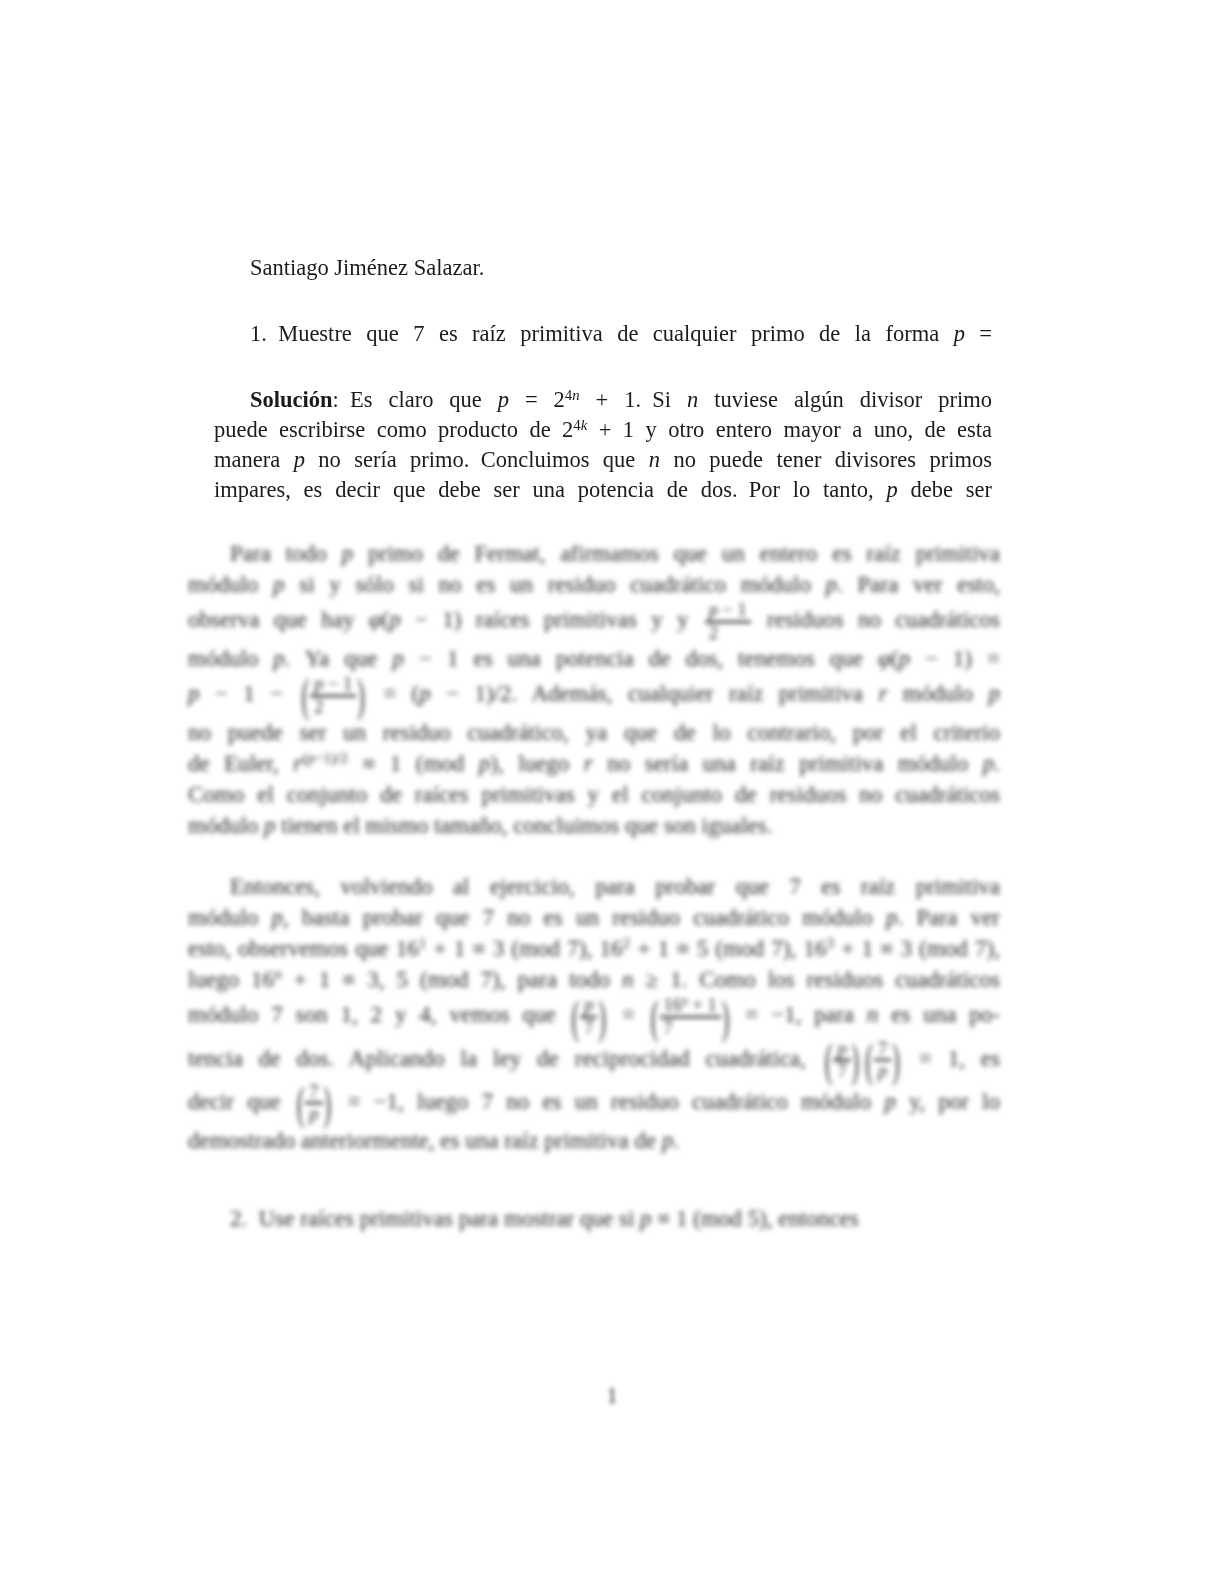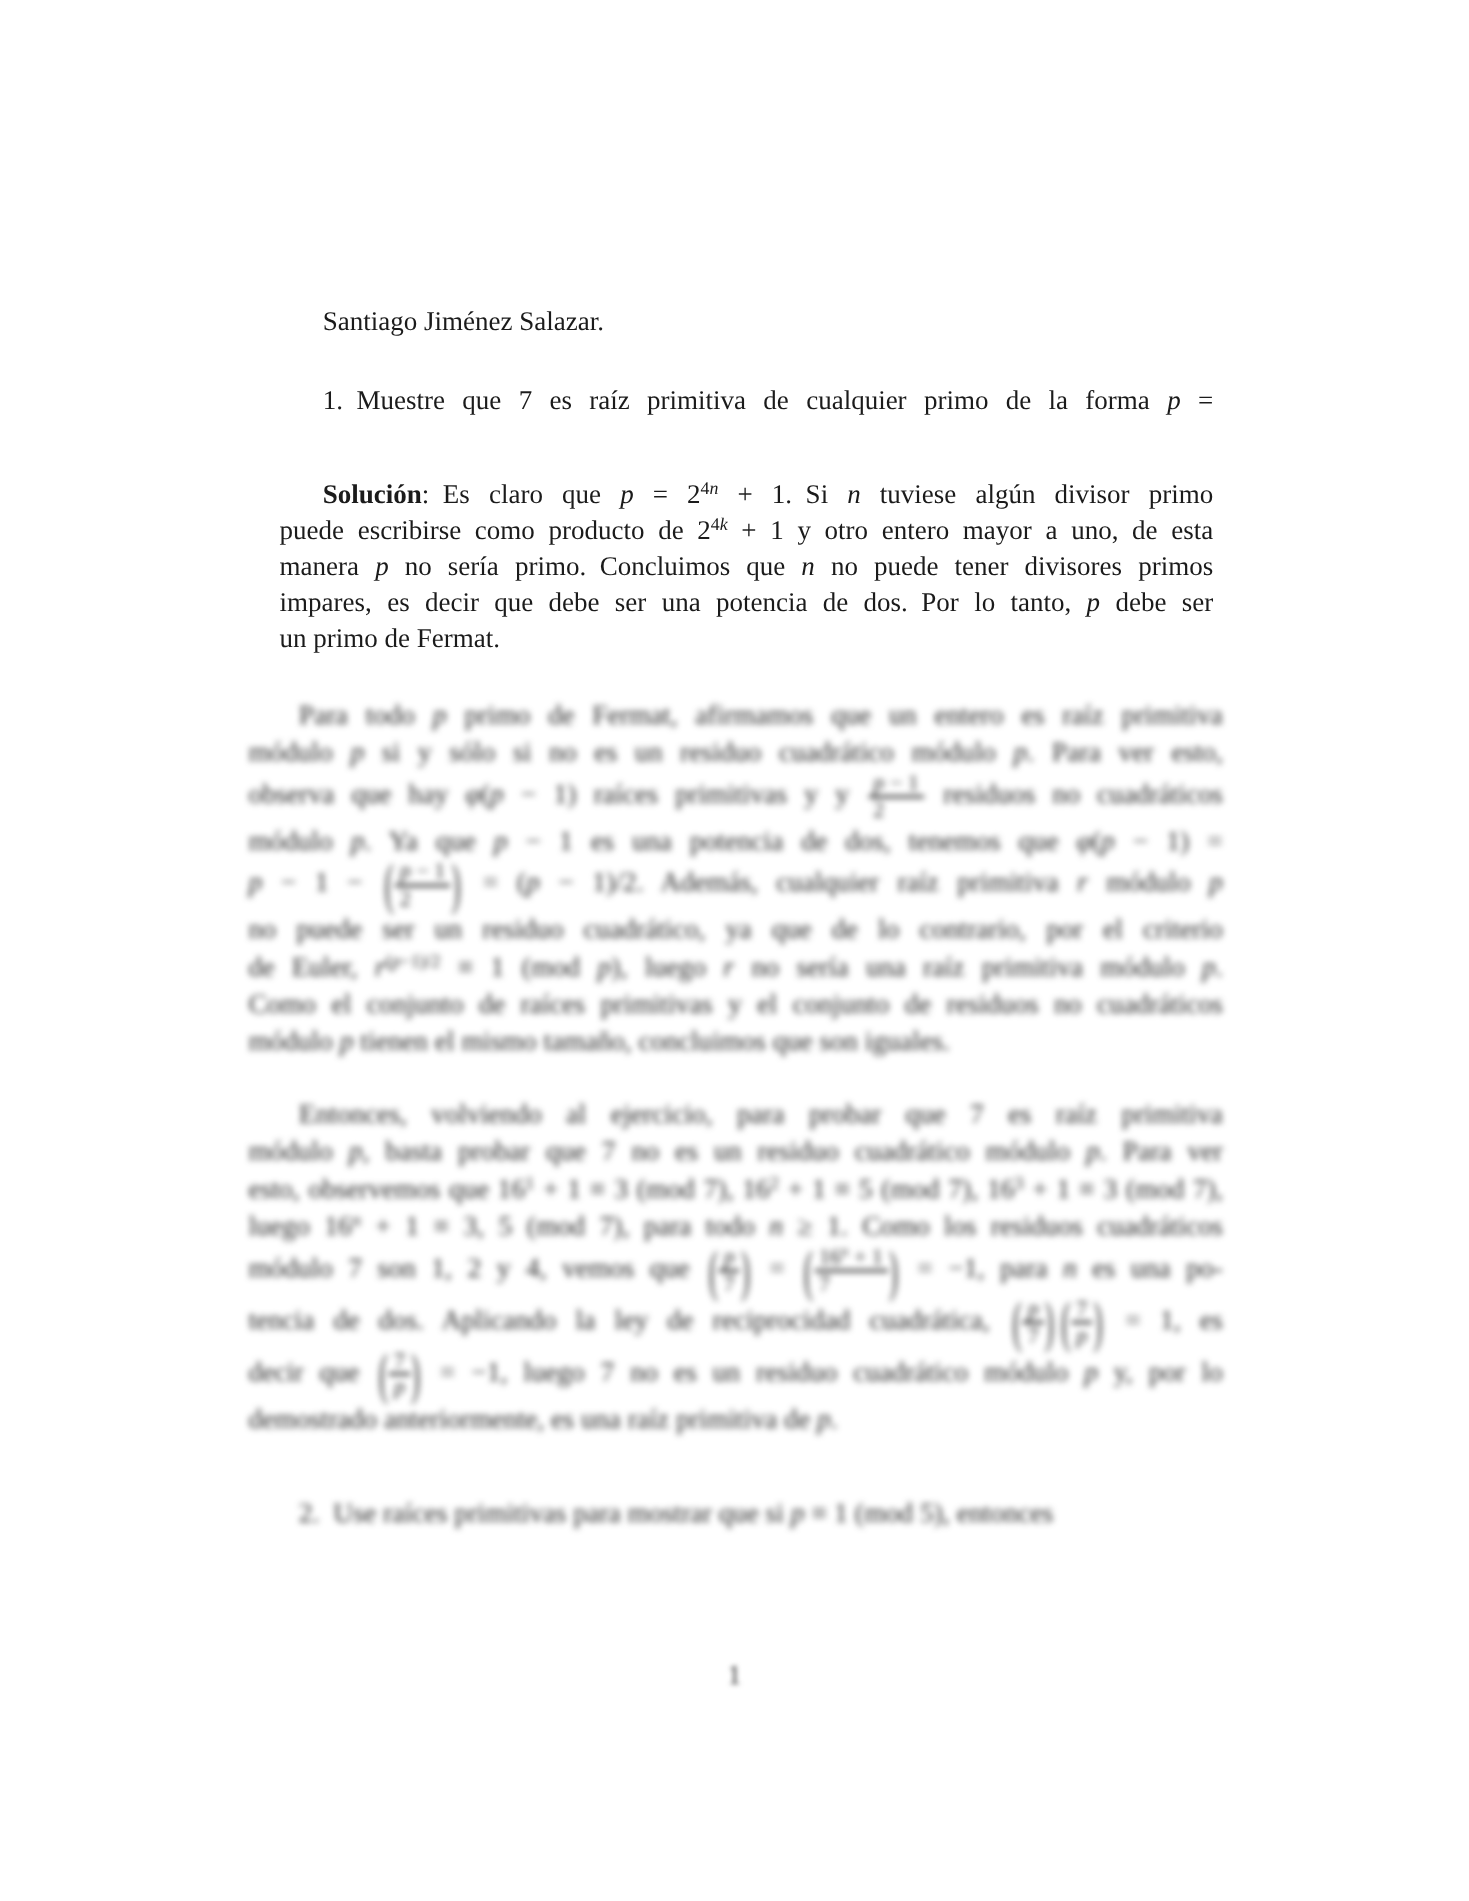--- a/index.html
+++ b/index.html
@@ -5,38 +5,38 @@
   html,body{margin:0;padding:0;background:#e8e8e8;}
   .page{
     position:relative;
     width:1224px;height:1584px;
     background:#ffffff;
     overflow:hidden;
     font-family:"Liberation Serif","DejaVu Serif",serif;
     color:#1b1b1b;
   }
   .text-column{
-    position:absolute;left:233px;top:253px;width:778px;
+    position:absolute;left:214px;top:253px;width:778px;
   }
   .para{font-size:22.5px;line-height:30px;}
   .para .line{text-align:justify;}
   .para .line.jl{text-align-last:justify;}
   .para .line.first{text-indent:36px;}
   
   .para.blurred{
     margin-left:-26px;width:812px;
     font-size:23px;line-height:31px;
     filter:blur(2.7px);
     color:#2a2a2a;
   }
   .para.blurred .line.first{text-indent:42px;}
   
   .p-author-line{margin-top:0;}
   .p-problem-1-statement{margin-top:36px;}
-  .p-solution-paragraph{margin-top:48px;}
+  .p-solution-paragraph{margin-top:36px;}
   .p-fermat-primes-lemma{margin-top:33px;}
   .p-exercise-argument{margin-top:30px;}
   .p-problem-2-statement{margin-top:47px;}
   
   .mi{font-style:italic;}
   .mb{font-weight:bold;}
   sup.msup{font-size:0.66em;line-height:0;vertical-align:0.5em;}
   .mfrac-group{display:inline-flex;align-items:center;vertical-align:middle;margin:0 2px;}
   .mdelim{display:inline-block;transform:scaleY(2.05);padding:0 1px;}
   .mfrac{display:inline-flex;flex-direction:column;text-align:center;font-size:0.8em;line-height:1.12;}
@@ -57,21 +57,20 @@
         <div class="line first">Santiago Jiménez Salazar.</div>
       </div>
       <div class="para p-problem-1-statement">
         <div class="line first jl">1. Muestre que 7 es raíz primitiva de cualquier primo de la forma <span class="mi">p</span> =</div>
       </div>
       <div class="para p-solution-paragraph">
         <div class="line first jl"><span class="mb">Solución</span>: Es claro que <span class="mi">p</span> = 2<sup class="msup">4<span class="mi">n</span></sup> + 1. Si <span class="mi">n</span> tuviese algún divisor primo</div>
         <div class="line jl">puede escribirse como producto de 2<sup class="msup">4<span class="mi">k</span></sup> + 1 y otro entero mayor a uno, de esta</div>
         <div class="line jl">manera <span class="mi">p</span> no sería primo. Concluimos que <span class="mi">n</span> no puede tener divisores primos</div>
         <div class="line jl">impares, es decir que debe ser una potencia de dos. Por lo tanto, <span class="mi">p</span> debe ser</div>
-        <div class="line">un primo de Fermat.</div>
       </div>
       <div class="para p-fermat-primes-lemma blurred">
         <div class="line first jl">Para todo <span class="mi">p</span> primo de Fermat, afirmamos que un entero es raíz primitiva</div>
         <div class="line jl">módulo <span class="mi">p</span> si y sólo si no es un residuo cuadrático módulo <span class="mi">p</span>. Para ver esto,</div>
         <div class="line jl">observa que hay <span class="mi">φ</span>(<span class="mi">p</span> − 1) raíces primitivas y y <span class="mfrac-group">
             <span class="mfrac">
               <span class="mnum"><span class="mi">p</span> − 1</span>
               <span class="mden">2</span>
             </span>
           </span> residuos no cuadráticos</div>

